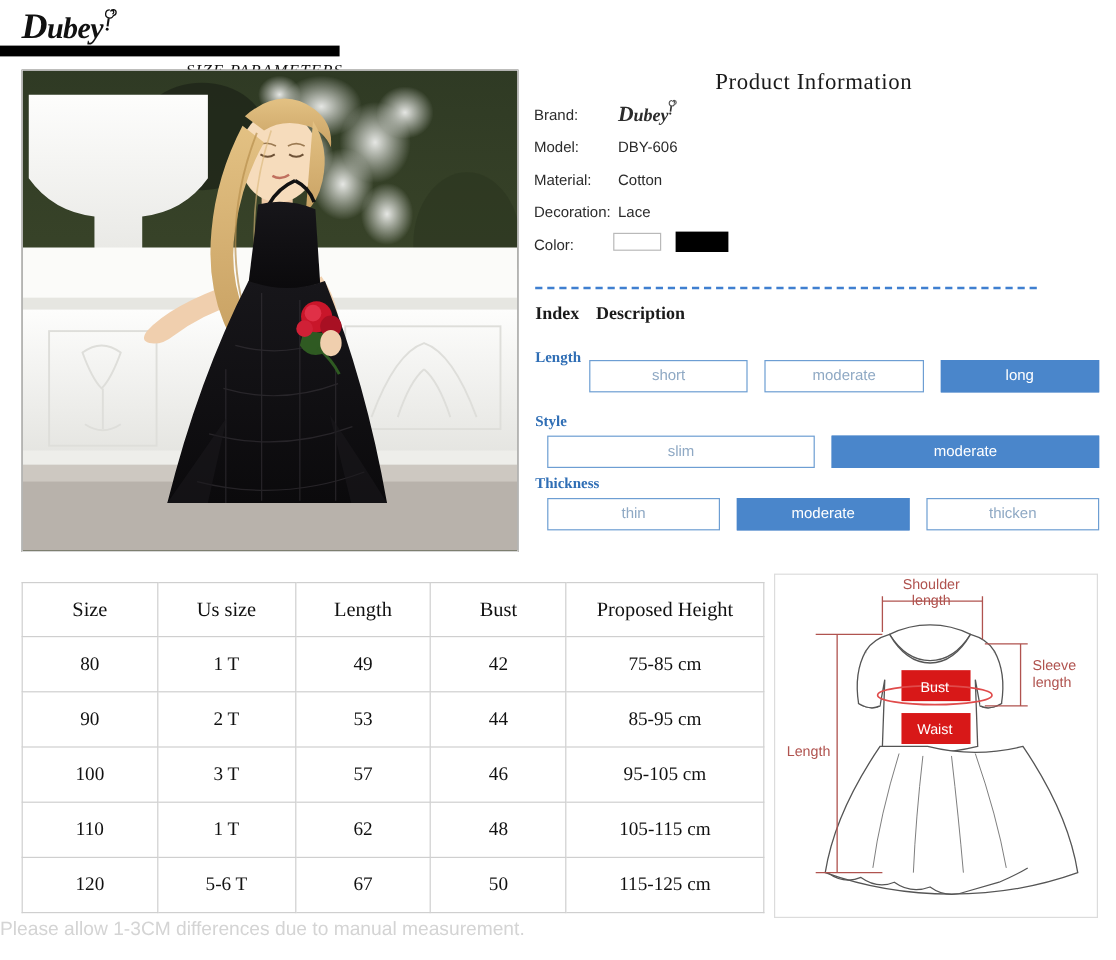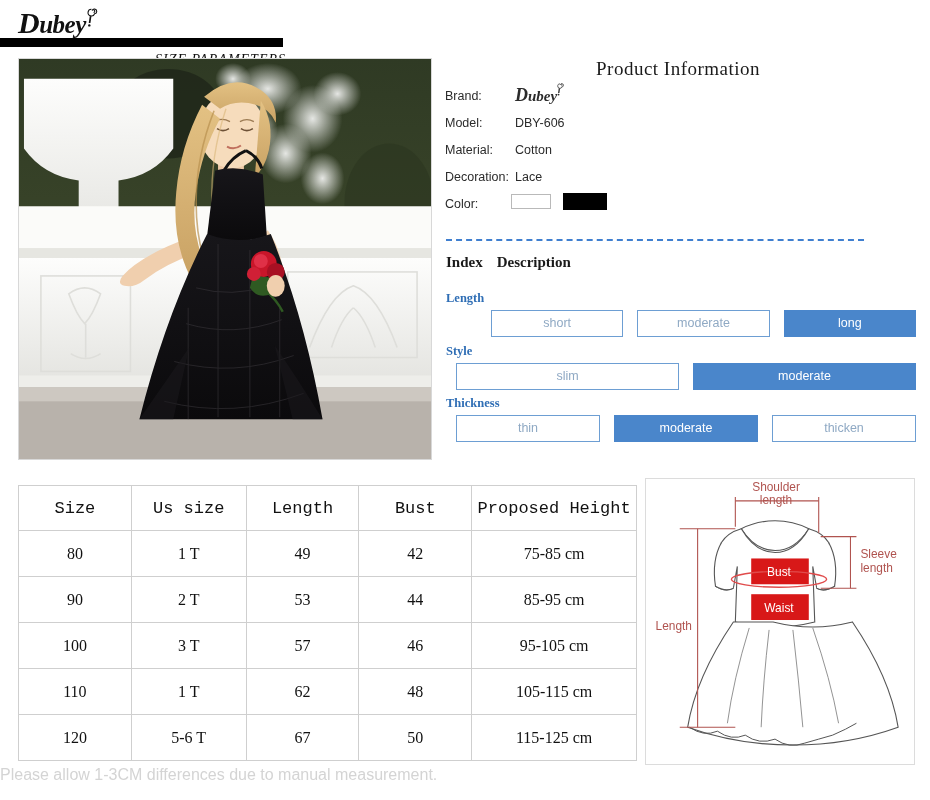--- a/index.html
+++ b/index.html
@@ -89,21 +89,21 @@
     font-size: 12.5px; line-height: 1;
   }
   .opt.sel { background: #4a86cb; border-color: #4a86cb; color: #ffffff; }
 
   
   .tbl { position: absolute; left: 18px; top: 485px; width: 619px; border-collapse: collapse; }
   .tbl td {
     border: 1px solid #cfcfcf; text-align: center; color: #111;
     font-family: "Liberation Serif", serif;
   }
-  .tbl .hrow td { height: 45px; font-size: 17px; font-family: Liberation Mono, monospace; }
+  .tbl .hrow td { height: 45px; font-size: 17px; }
   .tbl .drow td { height: 46px; font-size: 16px; }
   .tbl .c0 { width: 113px; } .tbl .c1 { width: 115px; text-align: center; }
   .tbl .c2 { width: 113px; } .tbl .c3 { width: 113px; }
   .tbl .c4 { width: 165px; }
 
   
   .diagram {
     position: absolute; left: 645px; top: 478px; width: 270px; height: 287px;
     border: 1px solid #dcdcdc; background: #fff;
   }
@@ -279,21 +279,21 @@
     <span class="sw-black"></span>
   </div>
 
   <div class="divider"></div>
 
   <div class="idx-head">
     <span>Index</span><span class="gap"></span><span>Description</span>
   </div>
 
   <div class="cat-lbl" style="top:291px;">Length</div>
-  <div class="opt-row" style="top:310px;padding-left:35px;">
+  <div class="opt-row" style="top:300px;padding-left:35px;">
     <div class="opt">short</div>
     <div class="opt">moderate</div>
     <div class="opt sel">long</div>
   </div>
 
   <div class="cat-lbl" style="top:344px;">Style</div>
   <div class="opt-row" style="top:363px;">
     <div class="opt">slim</div>
     <div class="opt sel">moderate</div>
   </div>

